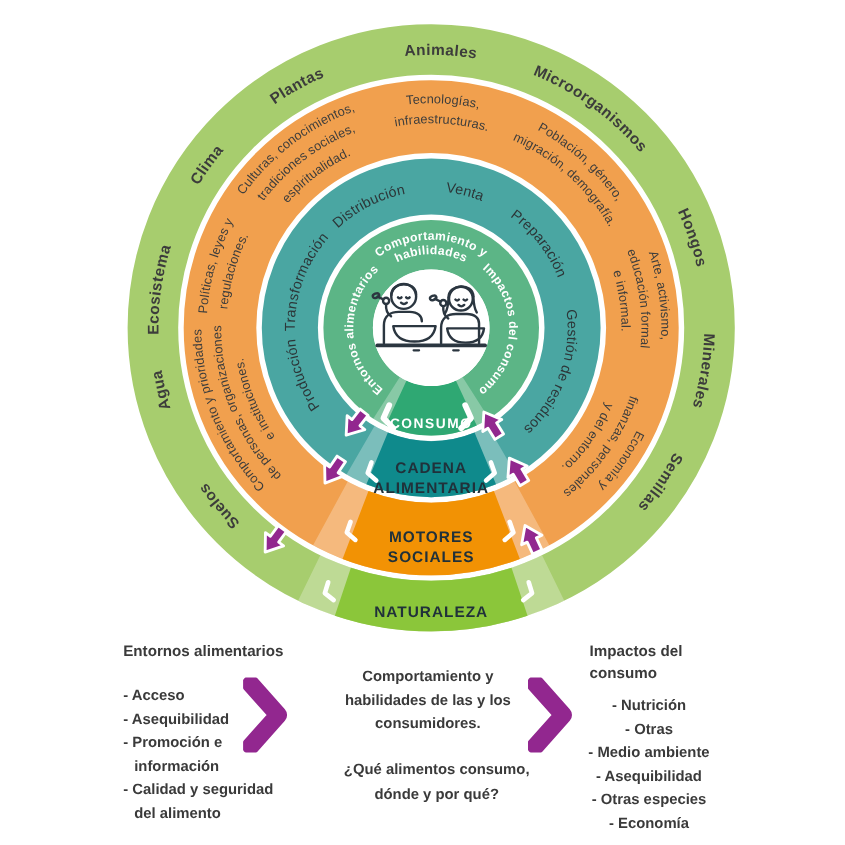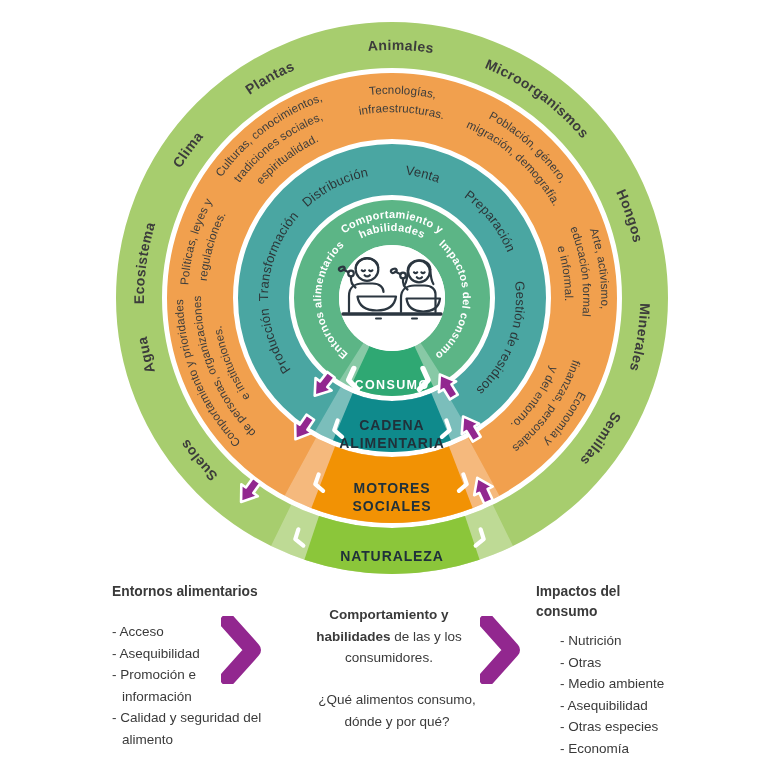--- a/index.html
+++ b/index.html
@@ -7,21 +7,21 @@
         font-family:"Liberation Sans",sans-serif;}
   #diag{position:absolute;left:0;top:0;}
   svg text{font-family:"Liberation Sans",sans-serif;}
   .curved{text-anchor:middle;}
   .ot{font-weight:bold;font-size:14px;fill:#3c3c3b;letter-spacing:.4px;}
   .og{font-size:11.6px;fill:#3d3d3c;letter-spacing:.1px;}
   .tl{font-size:13px;fill:#2c3638;letter-spacing:.2px;}
   .inr{font-weight:bold;font-size:11px;fill:#ffffff;letter-spacing:.35px;}
   .bw{font-weight:bold;font-size:12.5px;fill:#ffffff;letter-spacing:1.4px;text-anchor:middle;}
   .bd{font-weight:bold;font-size:14px;fill:#20313a;letter-spacing:.9px;text-anchor:middle;}
-  .fcol{position:absolute;font-size:13.5px;color:#3a3a3a;line-height:21.5px;}
+  .fcol{position:absolute;font-size:13.5px;color:#3a3a3a;line-height:21.5px;font-weight:bold;}
   .fhead{font-weight:bold;font-size:13.8px;line-height:20px;}
   .li{padding-left:10px;text-indent:-10px;}
   .ccol{text-align:center;}
   .pchev{position:absolute;}
 </style>
 </head>
 <body>
 
 <div id="page">
 
@@ -199,21 +199,21 @@
   <div class="fcol ccol" style="left:296px;top:604px;width:186px;">
     <b>Comportamiento y habilidades</b><span> de las y los consumidores.</span>
   </div>
   <div class="fcol ccol" style="left:304px;top:689px;width:186px;">¿Qué alimentos consumo, dónde y por qué?</div>
 
   <svg class="pchev" style="left:480px;top:616px;" width="42" height="68">
     <path d="M7 6 L32 34 L7 62" fill="none" stroke="#92278f" stroke-width="16" stroke-linecap="round" stroke-linejoin="round"></path>
   </svg>
 
   <div class="fcol fhead" style="left:536px;top:582px;width:110px;">Impactos del consumo</div>
-  <div class="fcol" style="left:560px;top:630px;width:140px;">
+  <div class="fcol" style="left:520px;top:630px;width:140px;text-align:center;">
     <div class="li">- Nutrición</div>
     <div class="li">- Otras</div>
     <div class="li">- Medio ambiente</div>
     <div class="li">- Asequibilidad</div>
     <div class="li">- Otras especies</div>
     <div class="li">- Economía</div>
   </div>
 </div>
 
 </body></html>

